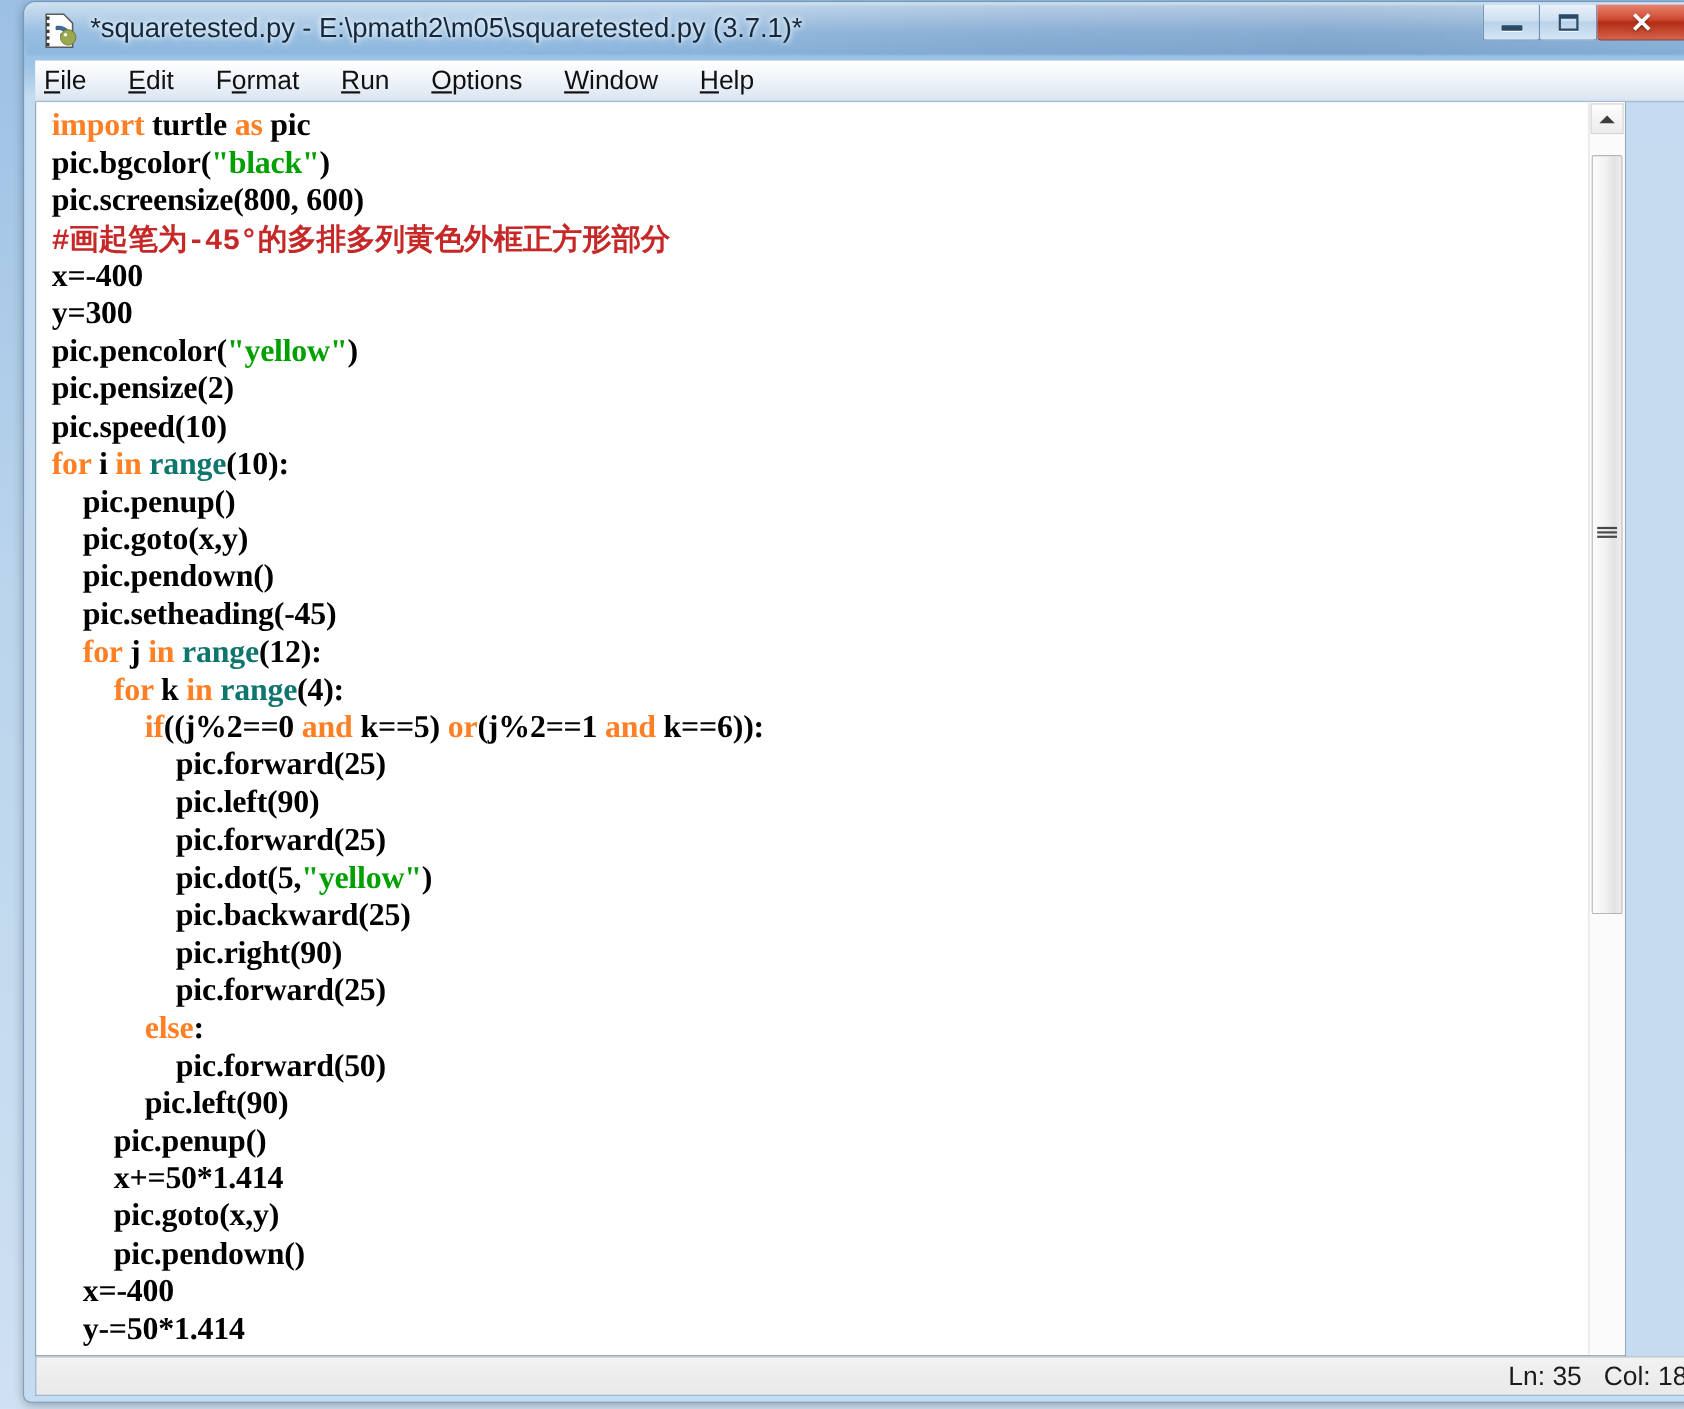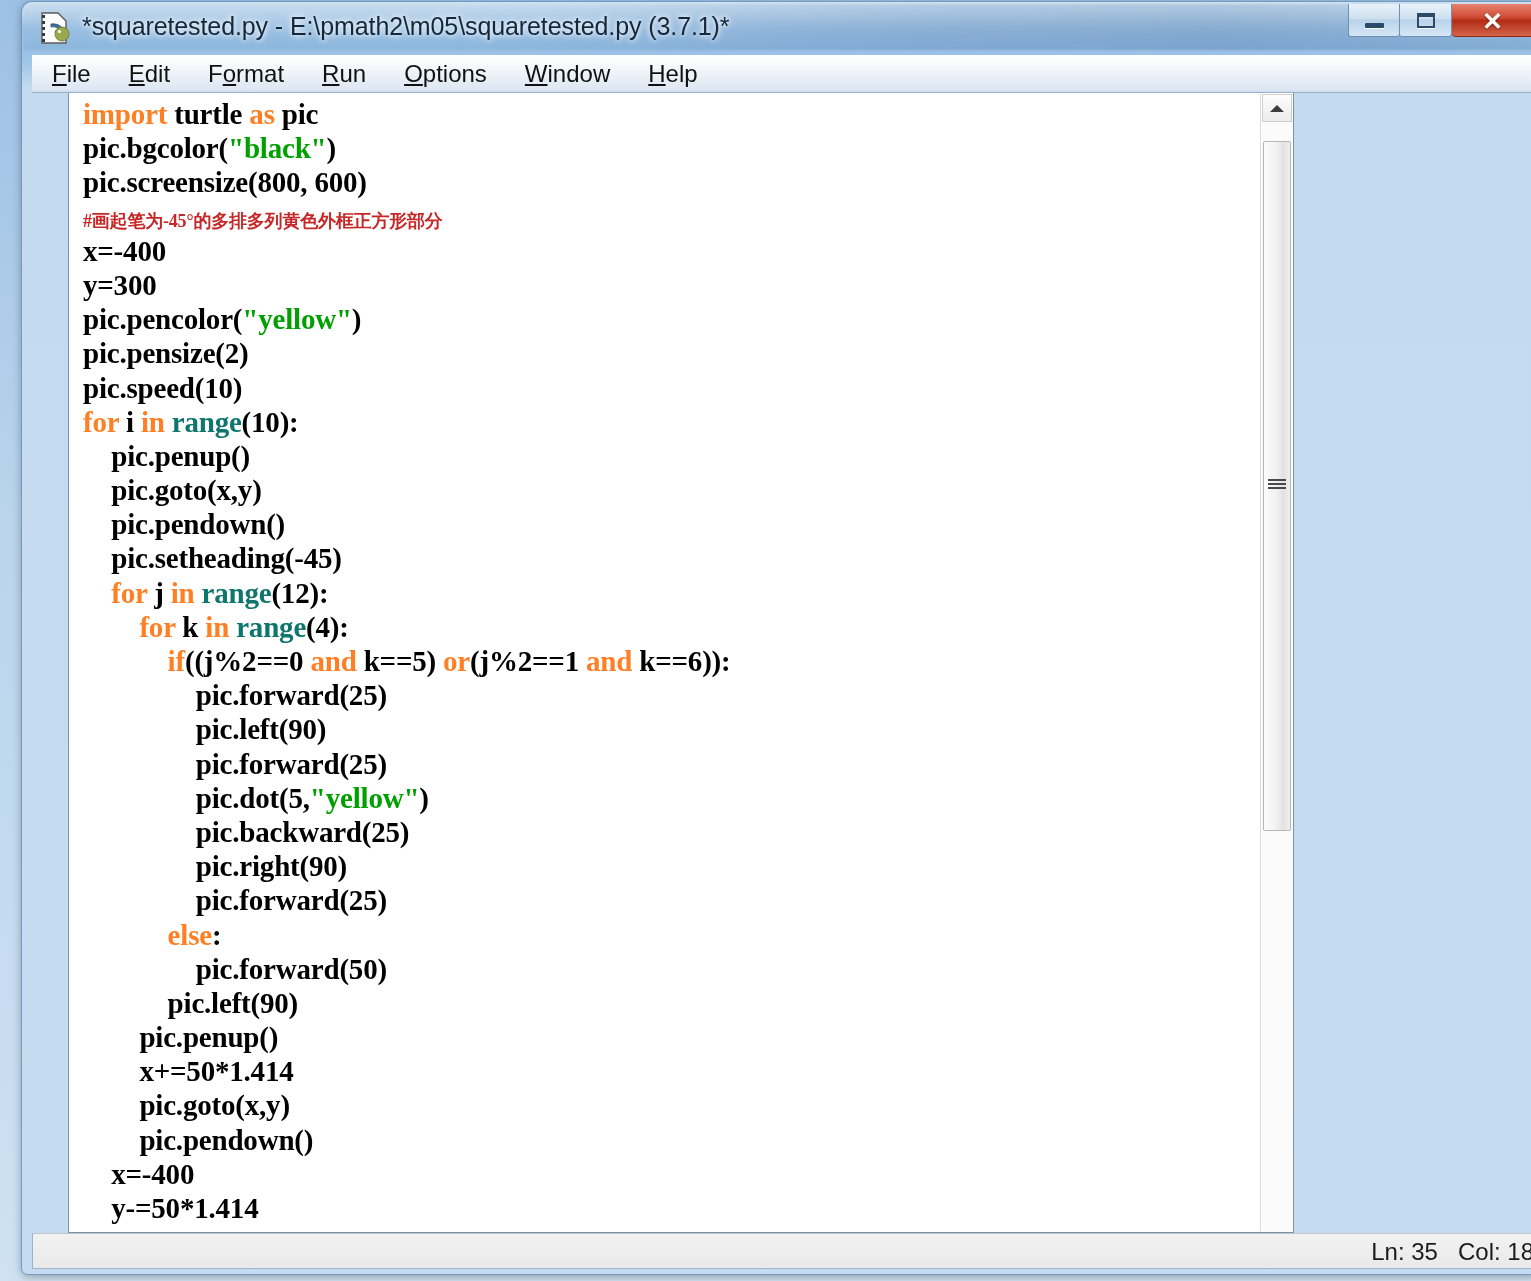--- a/index.html
+++ b/index.html
@@ -152,47 +152,46 @@
     position: absolute;
     left: 10px;
     top: 53px;
     width: 1499px;
     height: 38px;
     background: linear-gradient(180deg, #ffffff 0%, #f4f7fb 35%, #dce6f2 95%, #ccd9e8 100%);
     border-bottom: 1px solid #9bb3cc;
     box-sizing: border-box;
     display: flex;
     align-items: center;
-    padding-left: 20px;
+    padding-left: 8px;
   }
   .menu-item {
     font-size: 24px;
     color: #111111;
     margin-right: 38px;
     font-family: "Liberation Sans", sans-serif;
     cursor: default;
     white-space: nowrap;
   }
   .menu-item .acc {
     text-decoration: underline;
   }
 
   
   .editor-outer {
     position: absolute;
     left: 10px;
     top: 91px;
-    width: 1226px;
+    width: 1446px;
     height: 1140px;
     background: #ffffff;
     border: 1px solid #7a93ad;
     border-top: none;
     box-sizing: border-box;
     overflow: hidden;
-    margin-left: 36px;
   }
   .code-area {
     position: absolute;
     left: 0; top: 0;
     width: 1466px;
     height: 100%;
     background: #ffffff;
     overflow: hidden;
     padding: 4px 0 0 14px;
     box-sizing: border-box;
@@ -205,23 +204,23 @@
     font-weight: bold;
     color: #000000;
     white-space: pre;
     letter-spacing: -0.2px;
   }
   .kw    { color: #ff7f24; }   
   .bi    { color: #0f766e; }   
   .str   { color: #00a000; }   
   .cmt   { color: #c62828; }   
   .cmt-cjk {
-    font-family: Liberation Serif, serif;
+    font-family: Liberation Mono, monospace;
     font-weight: bold;
-    font-size: 18px;
+    font-size: 27px;
     text-align: right;
   }
 
   
   .vscroll {
     position: absolute;
     right: 0;
     top: 0;
     width: 33px;
     height: 100%;

